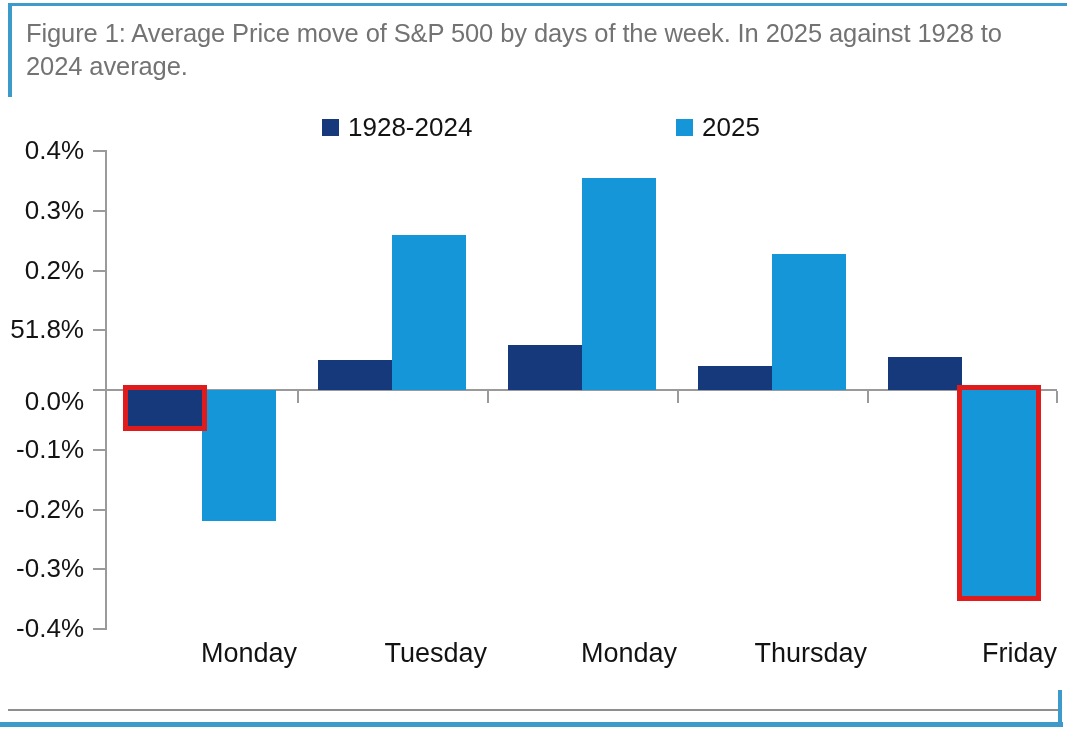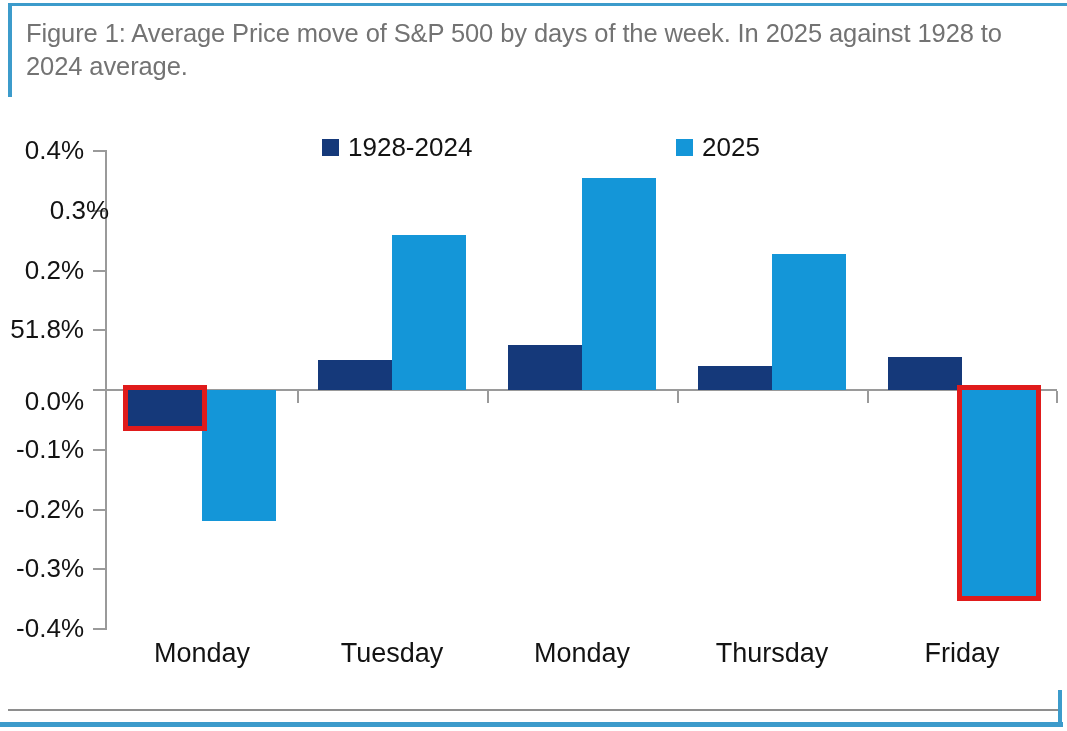--- a/index.html
+++ b/index.html
@@ -73,21 +73,20 @@
     left: 0px; top: 113px;
     width: 1067px;
     height: 34px;
   }
   .legend-entry {
     position: absolute;
     display: flex;
     align-items: center;
     gap: 9px;
     top: 0;
-    margin-top: 20px;
   }
   .legend-entry.e0 { left: 322px; }
   .legend-entry.e1 { left: 676px; }
   .legend-swatch {
     width: 17px;
     height: 17px;
     display: block;
   }
   .legend-label {
     font-size: 26px;
@@ -147,21 +146,21 @@
     position: absolute;
     box-sizing: border-box;
     border: 5px solid #E01B1B;
     background: transparent;
     pointer-events: none;
   }
 
   .xtick-label {
     position: absolute;
     top: 638px;
-    text-align: center;
+    text-align: right;
     font-size: 27px;
     color: #131313;
     line-height: 30px;
   }
 
   .source {
     position: absolute;
     left: 10px; top: 688px;
     font-size: 15px;
     font-style: italic;
@@ -189,21 +188,21 @@
         <span class="legend-label">2025</span>
       </div>
     </div>
 
   <div class="plot">
     <div class="y-axis-line"></div>
     <div id="yticks">
         <div class="tick" style="top: 150px;"></div>
         <div class="ytick-label" style="left: 0px; top: 137px; position: absolute;">0.4%</div>
         <div class="tick" style="top: 209.75px;"></div>
-        <div class="ytick-label" style="left: 0px; top: 196.75px; position: absolute; padding-left: 25px;">0.3%</div>
+        <div class="ytick-label" style="left: 0px; top: 196.75px; position: absolute;">0.3%</div>
         <div class="tick" style="top: 269.5px;"></div>
         <div class="ytick-label" style="left: 0px; top: 256.5px; position: absolute;">0.2%</div>
         <div class="tick" style="top: 329.25px;"></div>
         <div class="ytick-label" style="left: 0px; top: 316.25px; position: absolute;">51.8%</div>
         <div class="tick" style="top: 389px;"></div>
         <div class="ytick-label" style="left: 0px; top: 388px; position: absolute;">0.0%</div>
         <div class="tick" style="top: 448.75px;"></div>
         <div class="ytick-label" style="left: 0px; top: 435.75px; position: absolute;">-0.1%</div>
         <div class="tick" style="top: 508.5px;"></div>
         <div class="ytick-label" style="left: 0px; top: 495.5px; position: absolute;">-0.2%</div>

